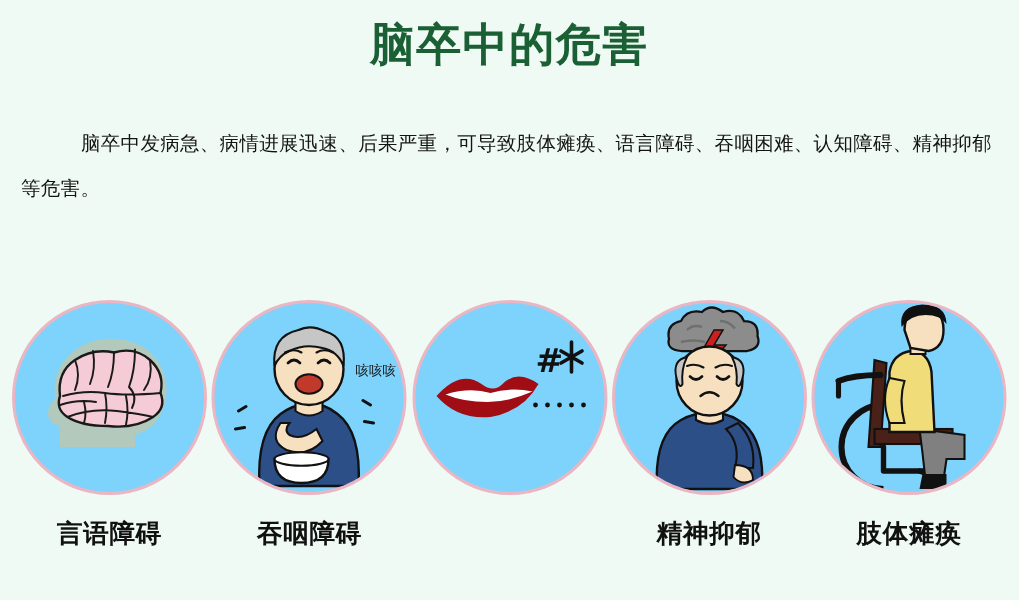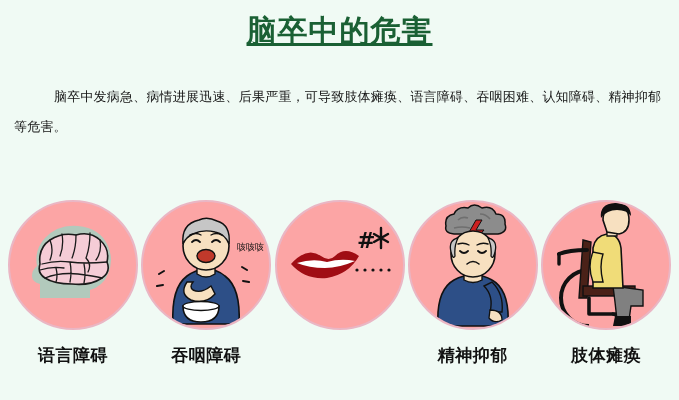--- a/index.html
+++ b/index.html
@@ -26,21 +26,20 @@
     position: absolute;
     top: 10px;
     left: 0;
     width: 679px;
     text-align: center;
     font-size: 30px;
     font-weight: bold;
     letter-spacing: 1px;
     color: #1a6034;
     line-height: 42px;
-    text-decoration: underline;
   }
 
   
   .body-text {
     position: absolute;
     top: 82px;
     left: 14px;
     width: 651px;
     font-size: 13px;
     line-height: 30px;
@@ -66,21 +65,21 @@
     width: 130px;
     display: flex;
     flex-direction: column;
     align-items: center;
   }
   .circle {
     width: 126px;
     height: 126px;
     border-radius: 50%;
     border: 2.5px solid #eab6c4;
-    background: #fca5a5;
+    background: #7dd3fc;
     position: relative;
     overflow: hidden;
     display: flex;
     align-items: center;
     justify-content: center;
     text-align: right;
   }
   .circle svg { display: block; }
   .icon-label {
     margin-top: 14px;
@@ -105,21 +104,21 @@
     <div class="icon-cell">
       <div class="circle">
         <svg width="126" height="126" viewBox="0 0 126 126">
           <path d="M30 96 L30 82 Q22 80 22 74 Q22 68 27 64 Q24 48 35 36 Q48 22 68 24 Q90 26 98 44 Q104 58 98 72 Q93 84 80 88 L80 96 Z" fill="#b2c9bc"></path>
           <path d="M30 62 Q28 46 40 38 Q52 30 66 33 Q80 29 90 38 Q100 47 97 60 Q101 70 92 76 Q80 84 62 82 Q44 82 35 76 Q27 71 30 62 Z" fill="#f5ccd6" stroke="#1a1a1a" stroke-width="1.6"></path>
           <path d="M40 38 Q44 48 40 58 M52 32 Q54 44 50 54 M66 33 Q66 46 62 56 M80 31 Q80 45 76 56 Q82 62 78 70
                    M90 38 Q92 50 86 58 M32 62 Q46 58 60 60 Q74 62 97 60 M35 76 Q50 70 68 72 Q84 74 92 76
                    M30 68 Q42 64 54 66 M46 66 Q48 74 46 80 M60 60 Q62 70 60 80 M74 62 Q76 72 74 81" fill="none" stroke="#1a1a1a" stroke-width="1.3" stroke-linecap="round"></path>
         </svg>
       </div>
-      <div class="icon-label">语言障碍</div>
+      <div class="icon-label">言语障碍</div>
     </div>
 
     <div class="icon-cell">
       <div class="circle">
         <svg width="126" height="126" viewBox="0 0 126 126">
 
           <path d="M30 122 Q28 86 44 74 Q52 68 62 67 Q74 67 82 74 Q98 86 96 122 Z" fill="#2d4f87" stroke="#111" stroke-width="1.6"></path>
 
           <path d="M54 60 L54 72 Q63 78 72 72 L72 60 Z" fill="#f7e0c0" stroke="#111" stroke-width="1.4"></path>
 

